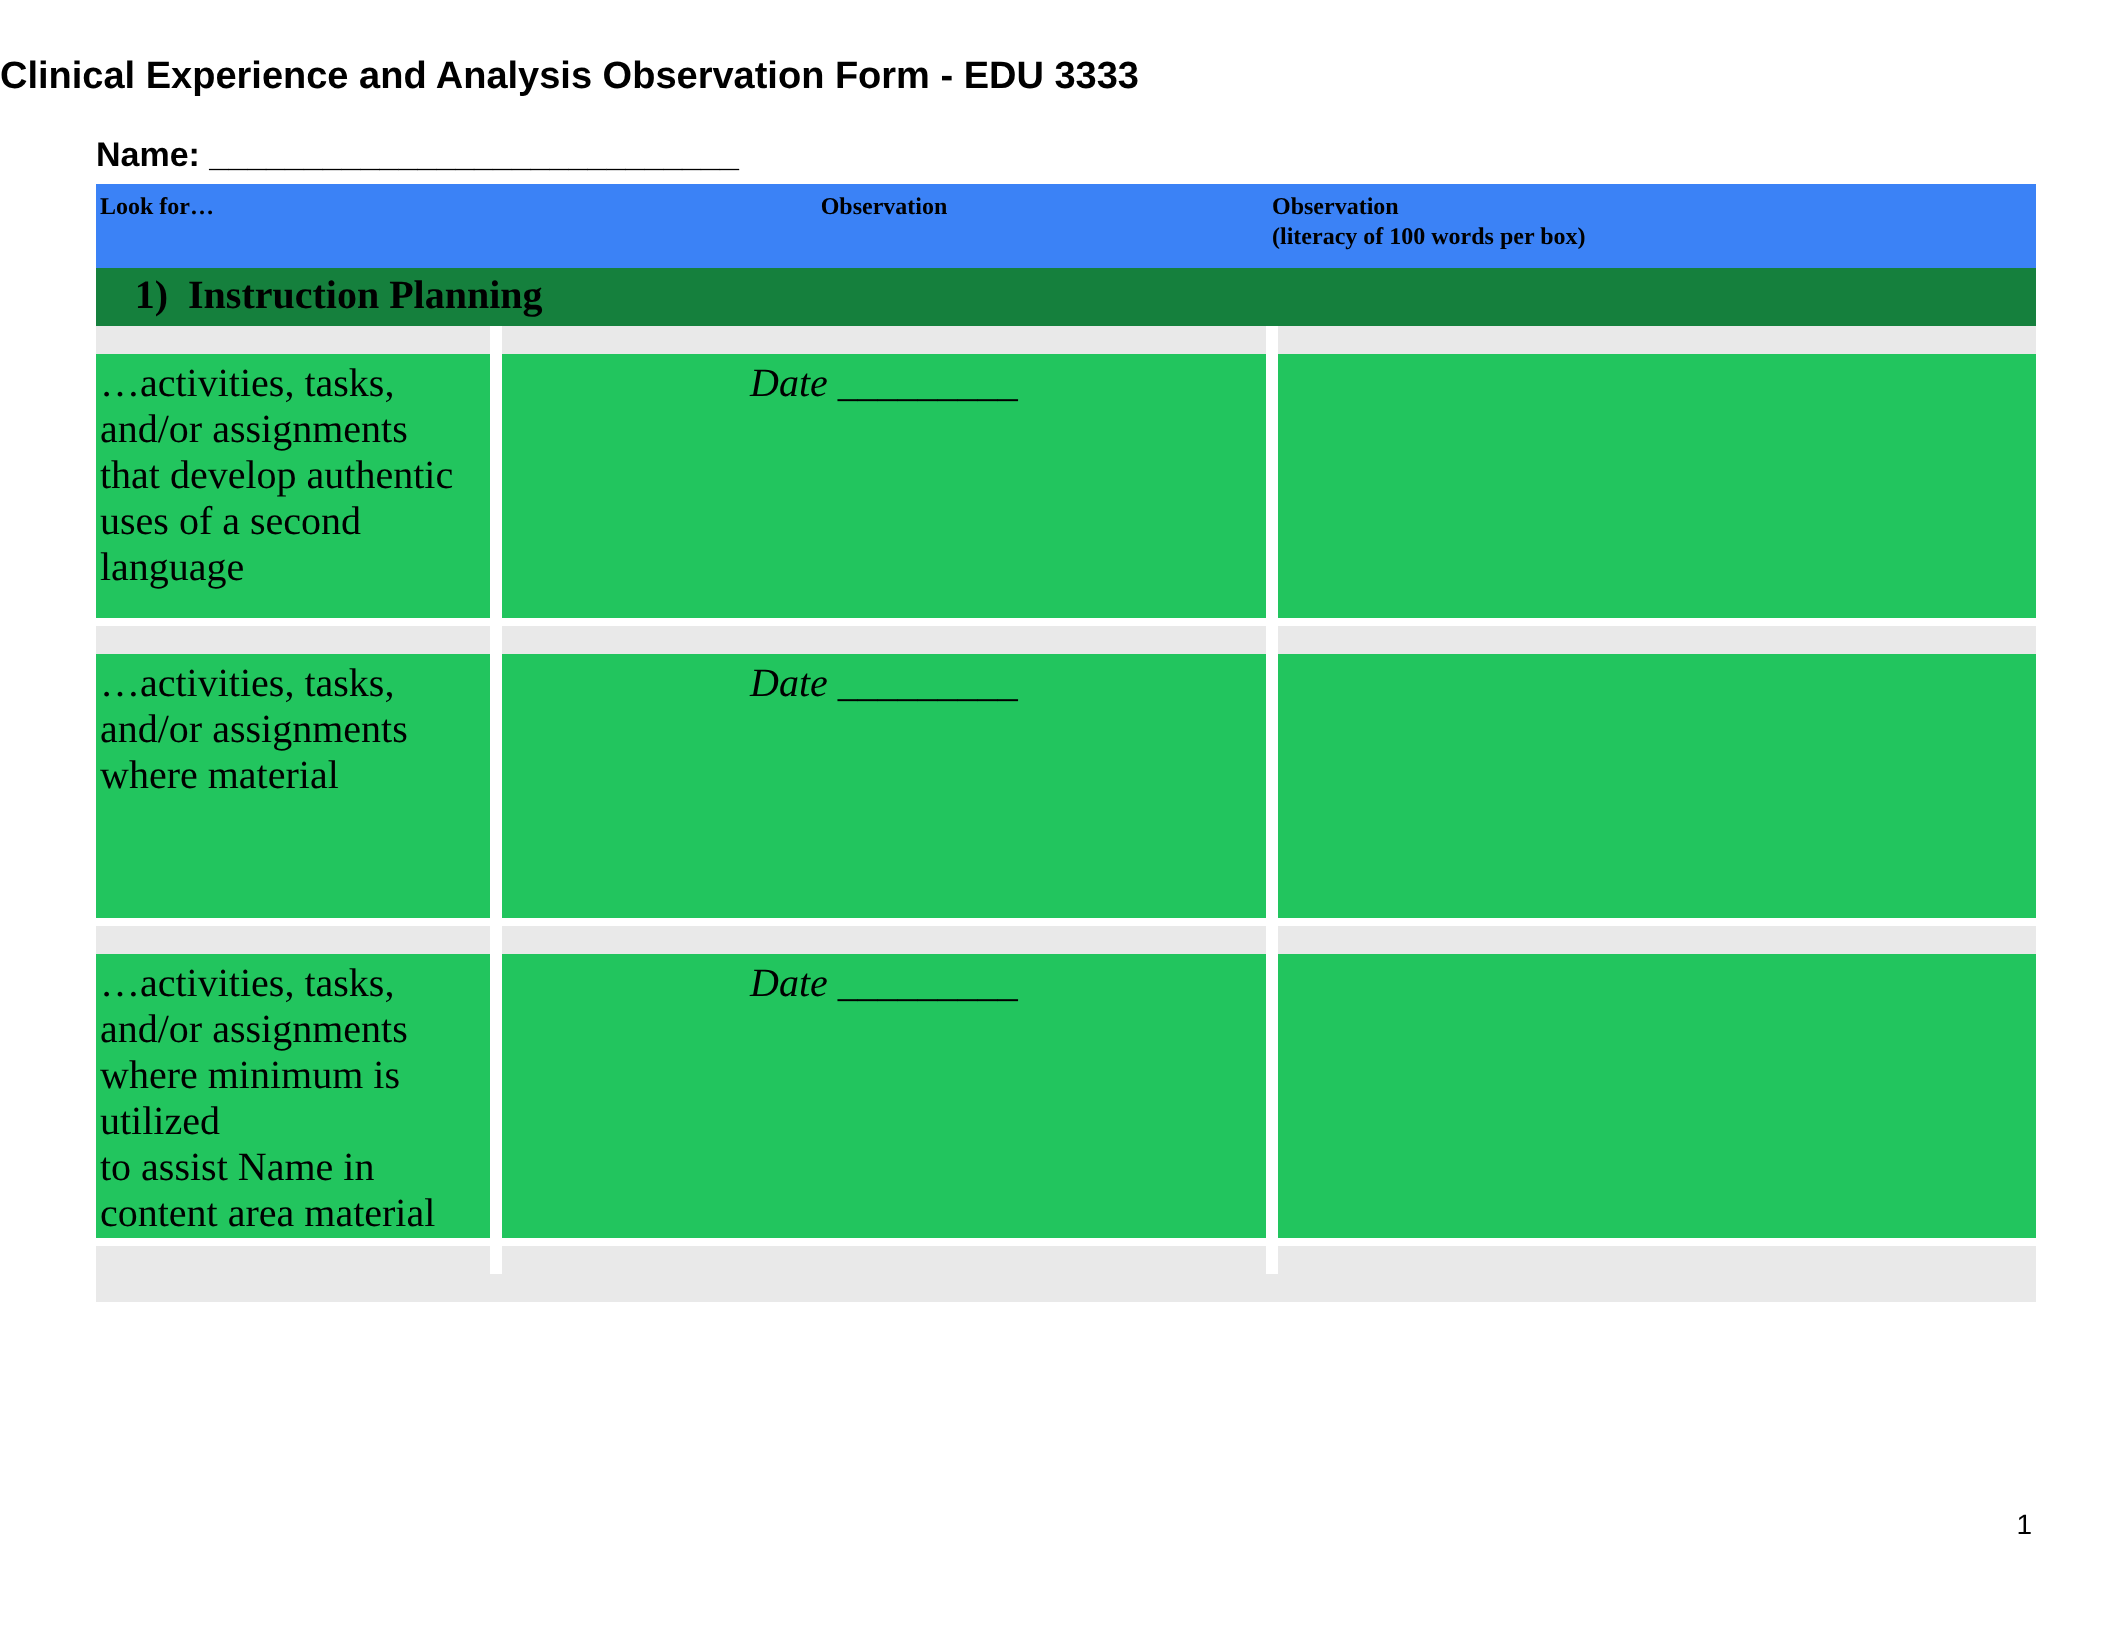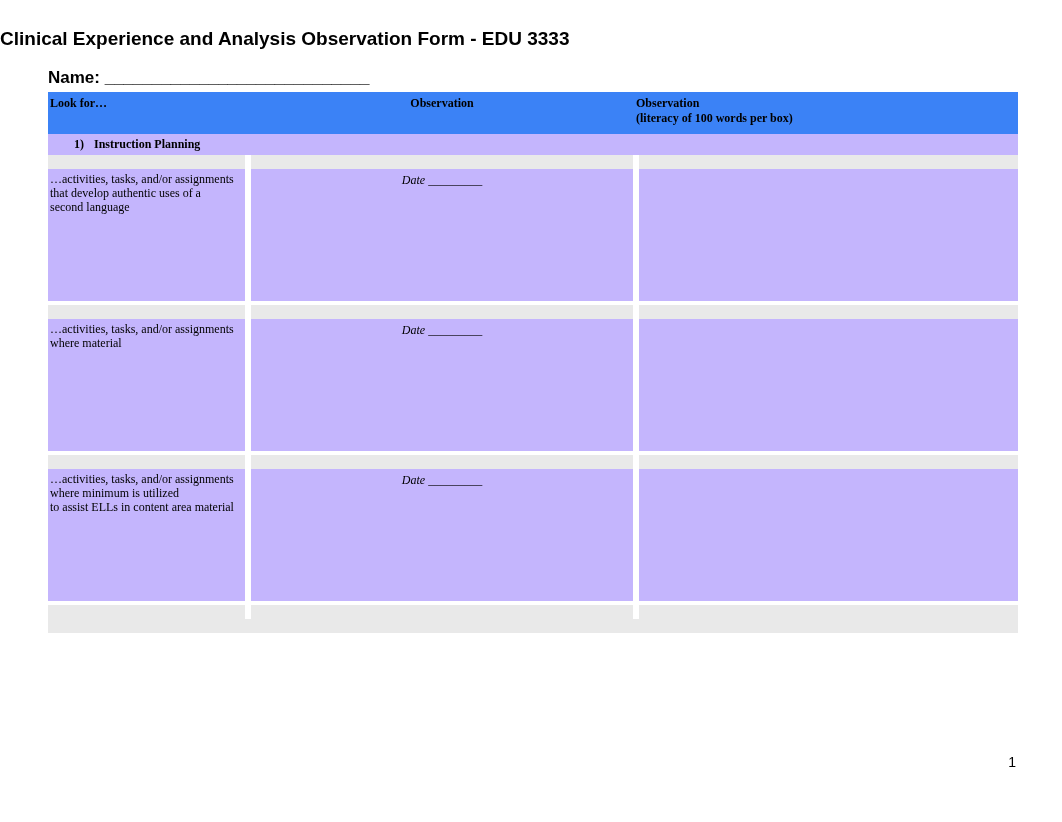--- a/index.html
+++ b/index.html
@@ -54,38 +54,38 @@
     .header-row td {
       background: #3b82f6;
       font-weight: bold;
       font-size: 12px;
       padding: 4px 0 8px 0;
     }
     .header-row .col-lookfor {
       padding-left: 2px;
     }
     .section-row td {
-      background: #c4b5fd;
-      font-weight: bold;
-      font-size: 12px;
+      background: #15803d;
+      font-weight: bold;
+      font-size: 20px;
       padding: 3px 0 3px 0;
     }
     .section-number {
       display: inline-block;
       width: 46px;
       text-align: right;
       padding-right: 10px;
     }
     .spacer-row td {
       background: #e9e9e9;
       height: 14px;
     }
     .data-row td {
-      background: #c4b5fd;
-      font-size: 12px;
+      background: #22c55e;
+      font-size: 20px;
       padding: 0 0 0 0;
       height: 132px;
     }
     .data-row .col-lookfor {
       padding-left: 2px;
       padding-right: 8px;
       padding-top: 4px;
       line-height: 1.15;
     }
     .data-row .col-observation {
@@ -182,21 +182,21 @@
         </tr>
     <tr class="spacer-row">
       <td class="vsep-left"></td>
       <td></td>
       <td class="vsep-right"></td>
     </tr>
 
     <tr class="data-row">
       <td class="col-lookfor vsep-left">
         <span>…activities, tasks, and/or assignments where minimum is utilized</span><br>
-        <span>to assist ELLs in content area material</span>
+        <span>to assist Name in content area material</span>
       </td>
       <td class="col-observation">Date _________</td>
       <td class="col-reflection vsep-right"></td>
     </tr>
 
     <tr class="gap-row">
           <td></td>
           <td></td>
           <td></td>
         </tr>

